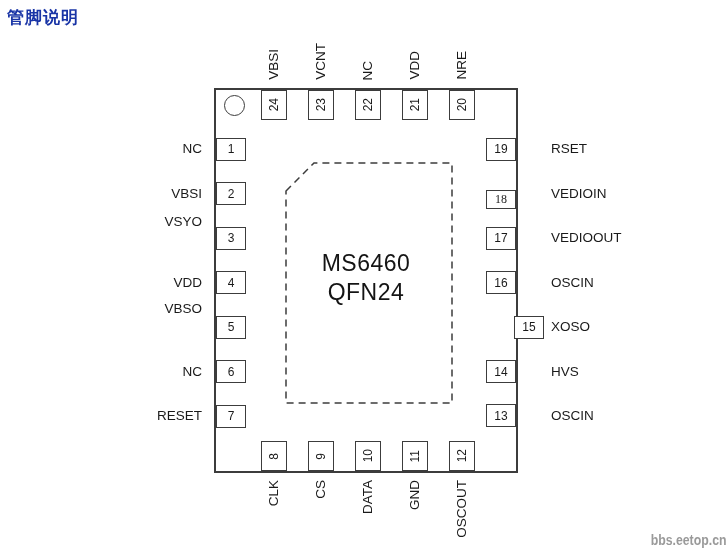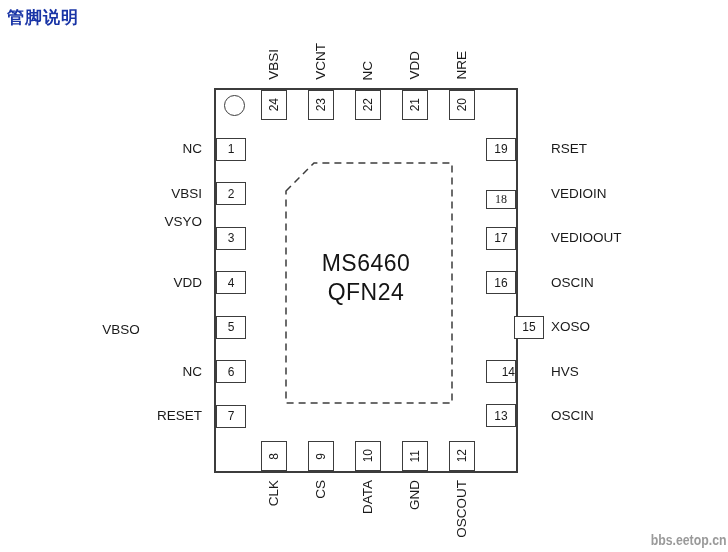--- a/index.html
+++ b/index.html
@@ -78,21 +78,21 @@
         <div class="pin-num">3</div>
       </div>
       <div class="pin-label left-label" style="top: 212px;">VSYO</div>
       <div class="pin-box" style="left: 216px; top: 271px; width: 30px; height: 23px;">
         <div class="pin-num">4</div>
       </div>
       <div class="pin-label left-label" style="top: 272.5px;">VDD</div>
       <div class="pin-box" style="left: 216px; top: 315.5px; width: 30px; height: 23px;">
         <div class="pin-num">5</div>
       </div>
-      <div class="pin-label left-label" style="top: 320px; text-align: center;">VBSO</div>
+      <div class="pin-label left-label" style="top: 299px;">VBSO</div>
       <div class="pin-box" style="left: 216px; top: 360px; width: 30px; height: 23px;">
         <div class="pin-num">6</div>
       </div>
       <div class="pin-label left-label" style="top: 361.5px;">NC</div>
       <div class="pin-box" style="left: 216px; top: 404.5px; width: 30px; height: 23px;">
         <div class="pin-num">7</div>
       </div>
       <div class="pin-label left-label" style="top: 406px;">RESET</div>
       <div class="pin-box" style="left: 486px; top: 137.5px; width: 30px; height: 23px;">
         <div class="pin-num">19</div>
@@ -107,21 +107,21 @@
       </div>
       <div class="pin-label right-label" style="top: 228px;">VEDIOOUT</div>
       <div class="pin-box" style="left: 486px; top: 271px; width: 30px; height: 23px;">
         <div class="pin-num">16</div>
       </div>
       <div class="pin-label right-label" style="top: 272.5px;">OSCIN</div>
       <div class="pin-box" style="left: 514px; top: 315.5px; width: 30px; height: 23px;">
         <div class="pin-num">15</div>
       </div>
       <div class="pin-label right-label" style="top: 317px;">XOSO</div>
-      <div class="pin-box" style="left: 486px; top: 360px; width: 30px; height: 23px; justify-content: flex-end;">
+      <div class="pin-box" style="left: 486px; top: 360px; width: 30px; height: 23px;">
         <div class="pin-num">14</div>
       </div>
       <div class="pin-label right-label" style="top: 361.5px;">HVS</div>
       <div class="pin-box" style="left: 486px; top: 404px; width: 30px; height: 23px;">
         <div class="pin-num">13</div>
       </div>
       <div class="pin-label right-label" style="top: 406px;">OSCIN</div>
       <div class="pin-box" style="left: 261px; top: 90px; width: 26px; height: 30px;">
         <div class="pin-num vnum">24</div>
       </div>

